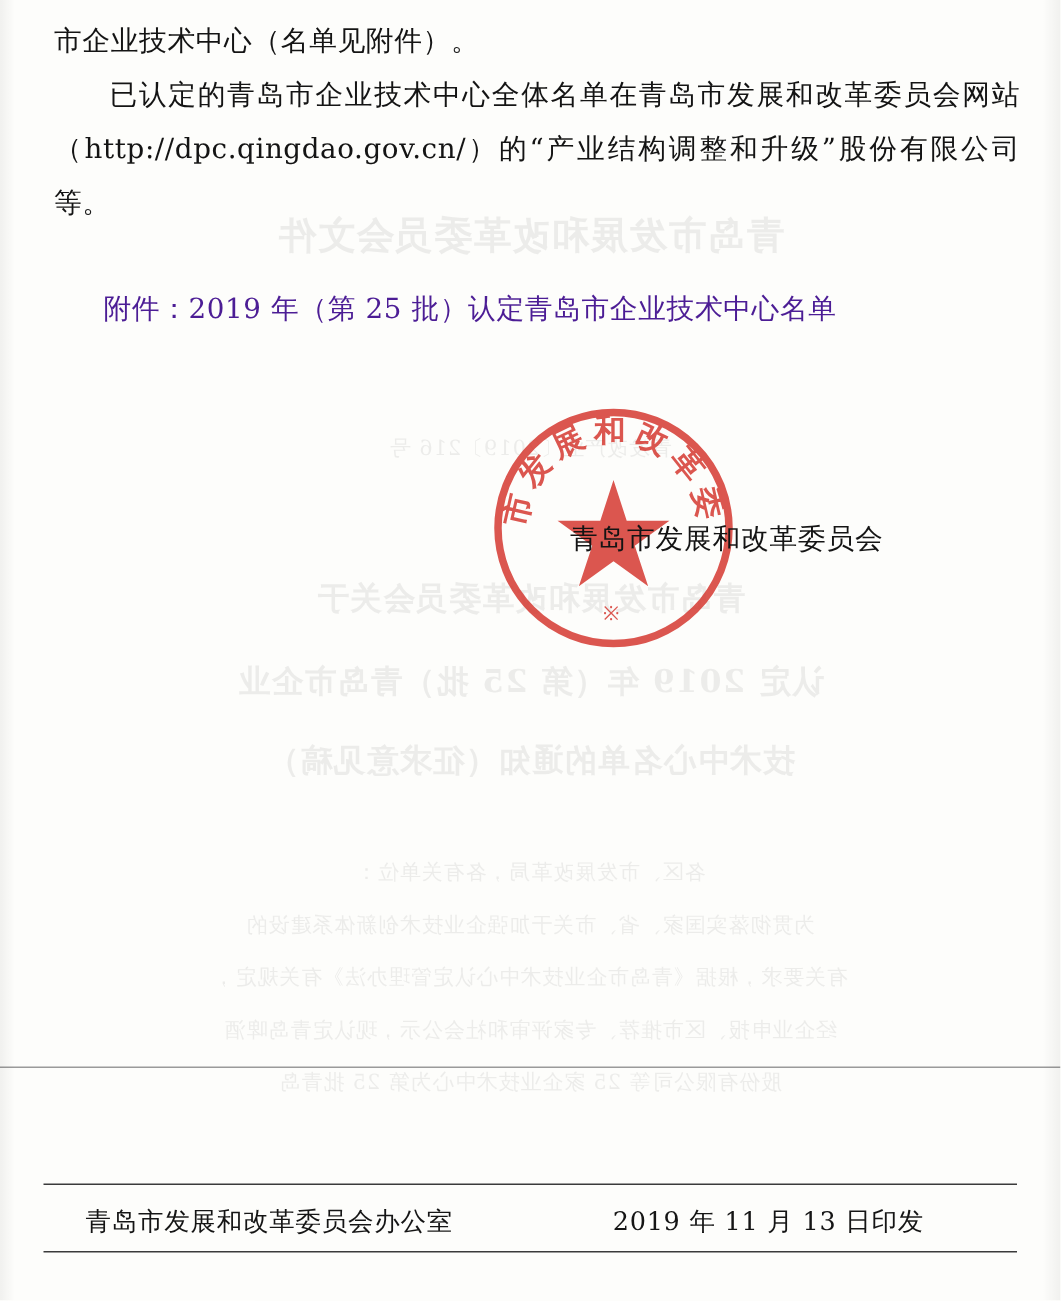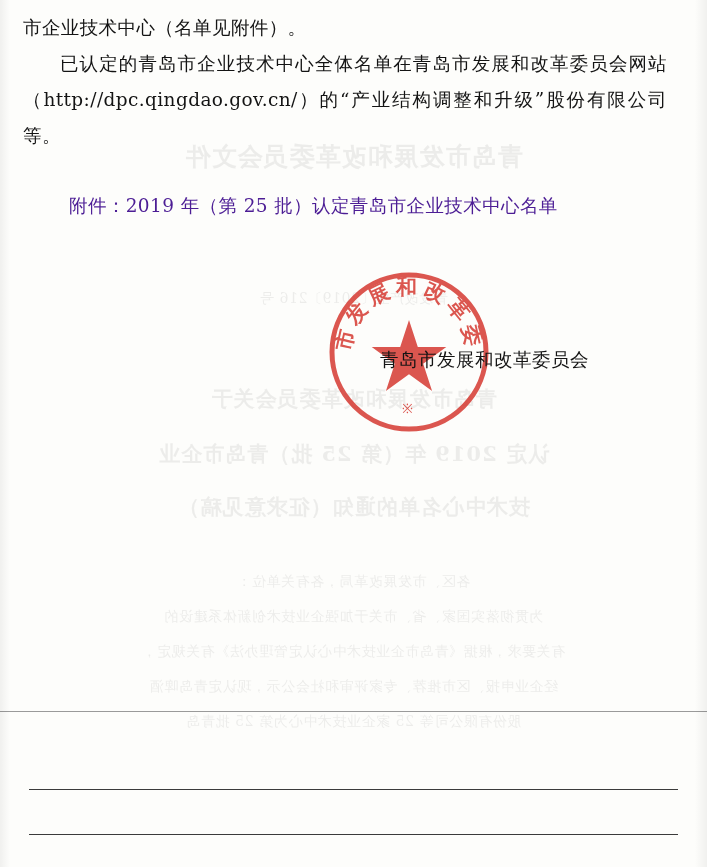--- a/index.html
+++ b/index.html
@@ -41,21 +41,21 @@
     white-space: nowrap;
     letter-spacing: 1px;
   }
   .g-title { font-size: 25px; font-weight: bold; }
   .g-sub   { font-size: 21px; font-weight: bold; }
   .g-body  { font-size: 14px; letter-spacing: 0.6px; }
 
   
   .body-text {
     position: absolute;
-    left: 23px;
+    left: 36px;
     top: 10px;
     width: 644px;
     font-size: 18.5px;
     line-height: 36px;
     letter-spacing: 0.4px;
     color: #141414;
   }
   .body-text p {
     margin: 0;
     text-align: justify;
@@ -192,17 +192,21 @@
       <text x="84" y="145" text-anchor="middle" font-family="DejaVu Serif, Liberation Serif, serif" font-size="13" fill="#d4322a" letter-spacing="3">※</text>
     </svg>
   </div>
 
   <div class="signature">
     <div>青岛市发展和改革委员会</div>
   </div>
 
   <div class="footer-rule-top"></div>
   <div class="footer-rule-mid"></div>
+  <div class="footer">
+    <div class="footer-left">青岛市发展和改革委员会办公室</div>
+    <div class="footer-right">2019 年 11 月 13 日印发</div>
+  </div>
   <div class="footer-rule-bottom"></div>
 
   <div class="edge-left"></div>
   <div class="edge-right"></div>
 </div>
 
 </body></html>

